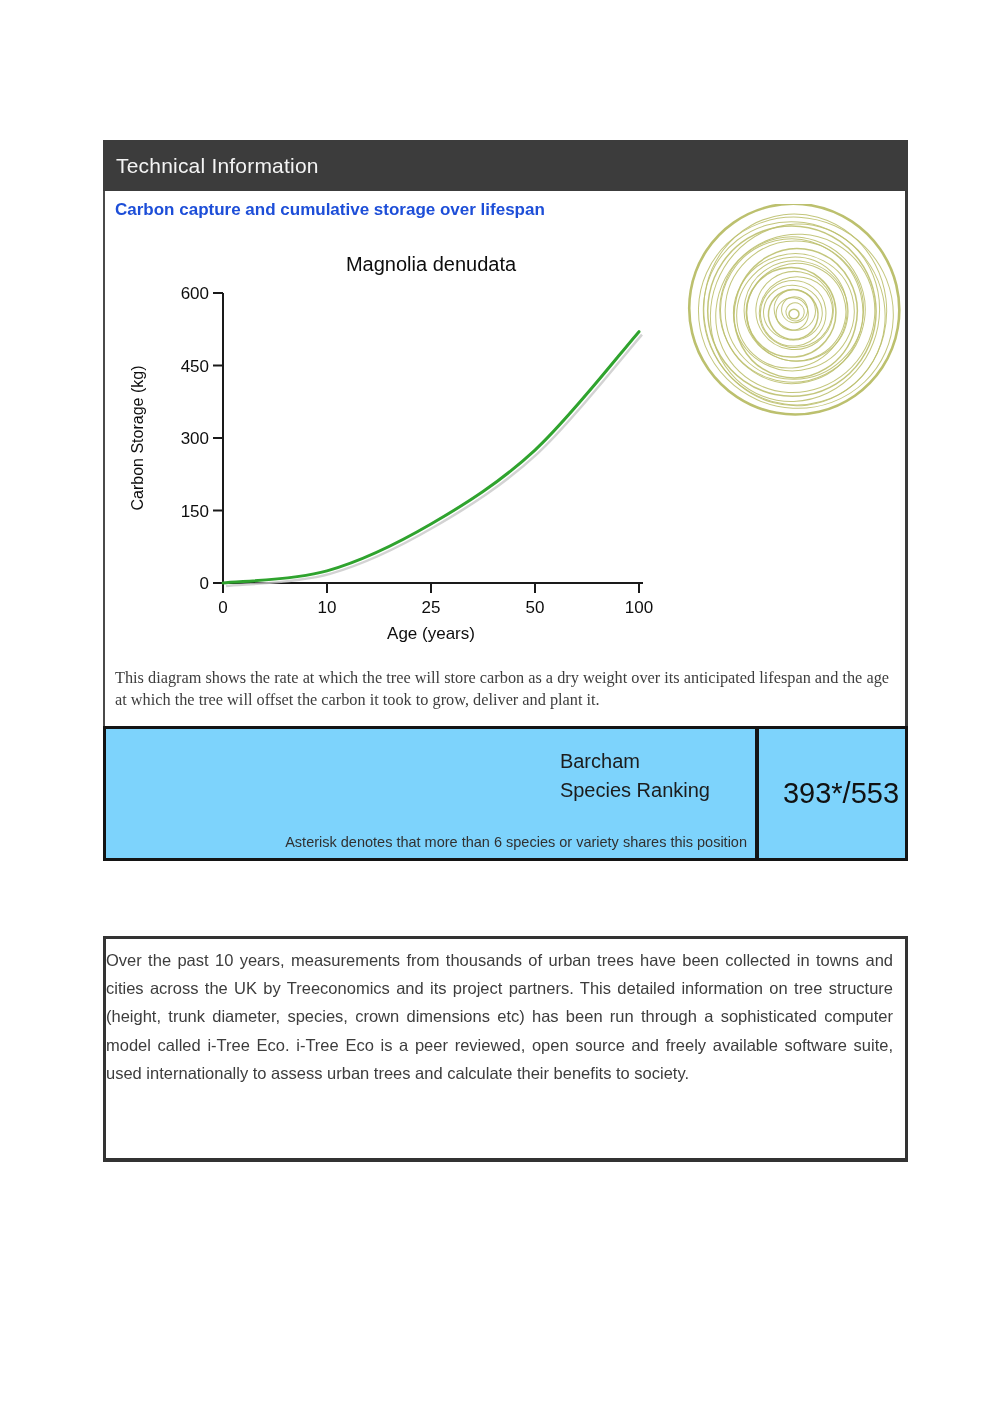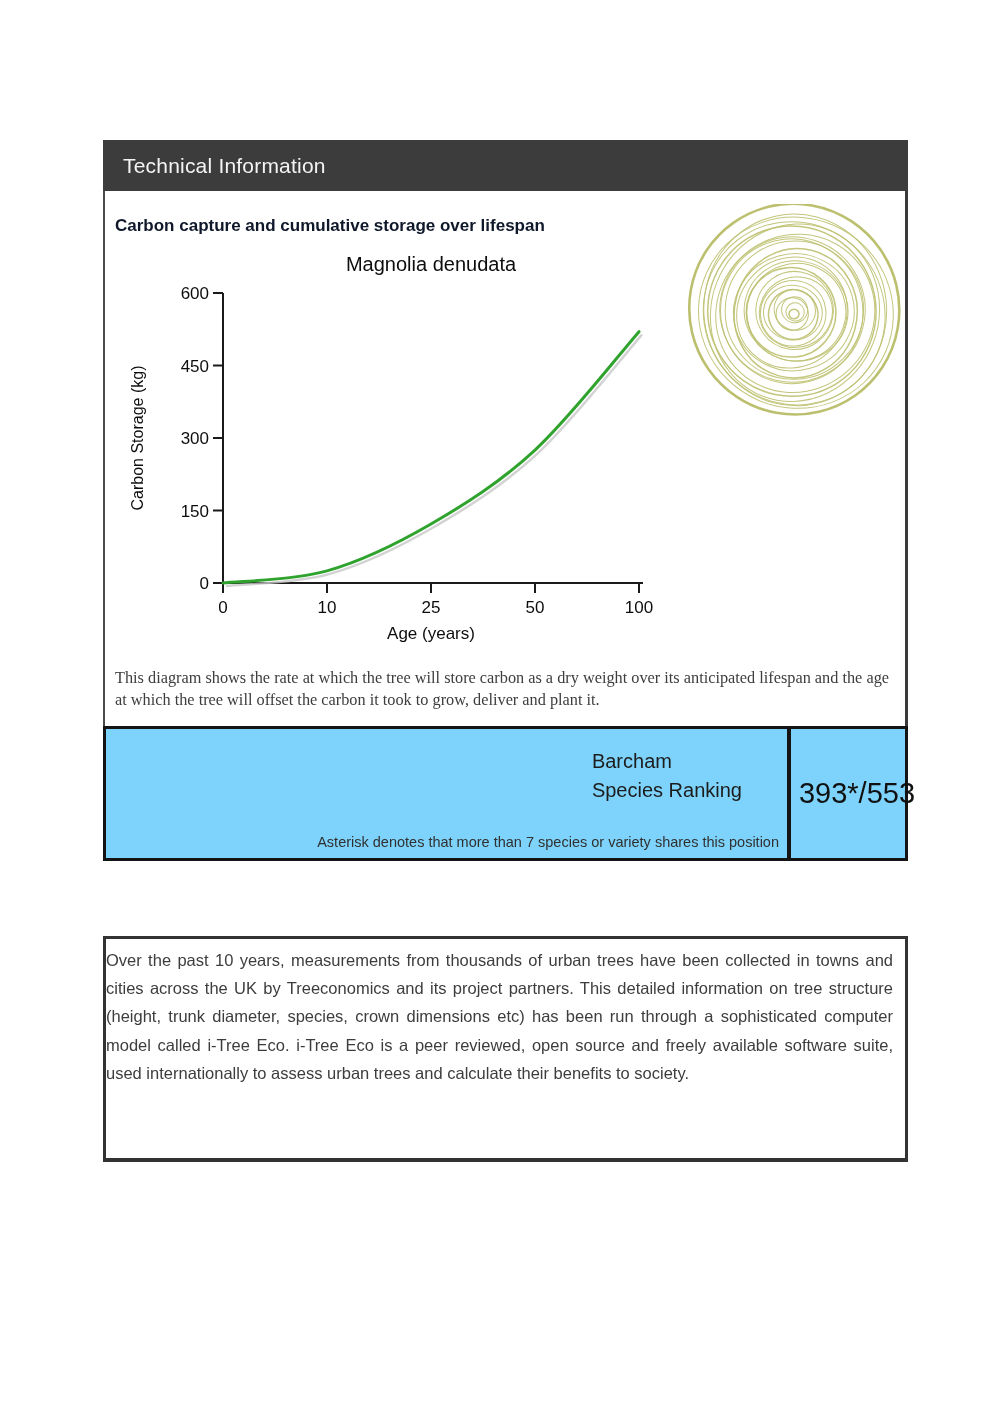--- a/index.html
+++ b/index.html
@@ -1,46 +1,46 @@
 <!DOCTYPE html>
 <html><head>
 <meta charset="utf-8">
 <style>
   html,body{margin:0;padding:0;background:#ffffff;}
   .page{position:relative;width:1004px;height:1421px;background:#ffffff;
         font-family:"Liberation Sans",sans-serif;overflow:hidden;}
 
   .bar{position:absolute;left:103px;width:805px;background:#3c3c3c;color:#f4f4f4;
-       display:flex;align-items:center;box-sizing:border-box;padding-left:20px;
+       display:flex;align-items:center;box-sizing:border-box;padding-left:13px;
        font-size:21px;letter-spacing:.2px;}
   .bar-tech{top:140px;height:51px;}
   .bar-further{top:864px;height:70px;}
 
   .chart-box{position:absolute;left:103px;top:191px;width:805px;height:535px;
              background:#fff;border-left:2px solid #4a4a4a;border-right:3px solid #3a3a3a;
              box-sizing:border-box;}
-  .chart-heading{position:absolute;left:10px;top:25px;font-size:17px;font-weight:bold;
-                 color:#0f172a;}
+  .chart-heading{position:absolute;left:10px;top:9px;font-size:17px;font-weight:bold;
+                 color:#1d4ed8;}
   .chart-svg{position:absolute;left:0;top:54px;}
   .badge-svg{position:absolute;left:581px;top:13px;}
   .badge-text{position:absolute;left:581px;top:13px;width:216px;height:216px;
               display:flex;flex-direction:column;align-items:center;justify-content:center;
               text-align:center;padding-top:10px;box-sizing:border-box;}
   .badge-line{font-size:15px;font-weight:bold;color:#4b4b42;line-height:18px;}
   .badge-value{font-size:38px;color:#57575b;margin-top:12px;line-height:40px;}
   .chart-desc{position:absolute;left:10px;top:476px;width:784px;font-size:16.3px;
               line-height:22px;color:#3d3d3d;font-family:Liberation Serif, serif;}
 
   .rank-box{position:absolute;left:103px;top:726px;width:805px;height:135px;
             border:3px solid #141414;box-sizing:border-box;display:flex;background:#7dd3fc;}
   .rank-left{flex:1;position:relative;}
   .rank-name{position:absolute;right:45px;top:18px;text-align:left;font-size:20px;
              line-height:29px;color:#1c1c1c;}
   .rank-note{position:absolute;right:8px;bottom:8px;font-size:14.5px;color:#303030;}
-  .rank-right{width:118px;border-left:4px solid #141414;display:flex;align-items:center;
+  .rank-right{width:150px;border-left:4px solid #141414;display:flex;align-items:center;
               justify-content:center;font-size:29px;color:#111;box-sizing:border-box;padding-left:18px;}
 
   .further-box{position:absolute;left:103px;top:936px;width:805px;height:226px;
                border:3px solid #333;border-bottom-width:4px;box-sizing:border-box;
                background:#fff;padding:7px 12px 0 0;}
   .further-para{font-size:16.5px;line-height:28.2px;color:#3d3d3d;text-align:justify;margin:0;}
   .further-link{font-size:16.5px;line-height:28px;color:#3d3d3d;margin-top:27px;}
 </style>
 </head>
 <body>
@@ -117,21 +117,21 @@
 
     <div class="chart-desc">This diagram shows the rate at which the tree will store carbon as a dry weight over its anticipated lifespan and the age at which the tree will offset the carbon it took to grow, deliver and plant it.</div>
   </div>
 
   <div class="rank-box">
     <div class="rank-left">
       <div class="rank-name">
         <div>Barcham</div>
         <div>Species Ranking</div>
       </div>
-      <div class="rank-note">Asterisk denotes that more than 7 species or variety shares this position</div>
+      <div class="rank-note">Asterisk denotes that more than 6 species or variety shares this position</div>
     </div>
     <div class="rank-right">
       <span>393*/553</span>
     </div>
   </div>
 
 
   <div class="further-box">
     <p class="further-para">Over the past 10 years, measurements from thousands of urban trees have been collected in towns and cities across the UK by Treeconomics and its project partners. This detailed information on tree structure (height, trunk diameter, species, crown dimensions etc) has been run through a sophisticated computer model called i-Tree Eco. i-Tree Eco is a peer reviewed, open source and freely available software suite, used internationally to assess urban trees and calculate their benefits to society.</p>
   </div>

